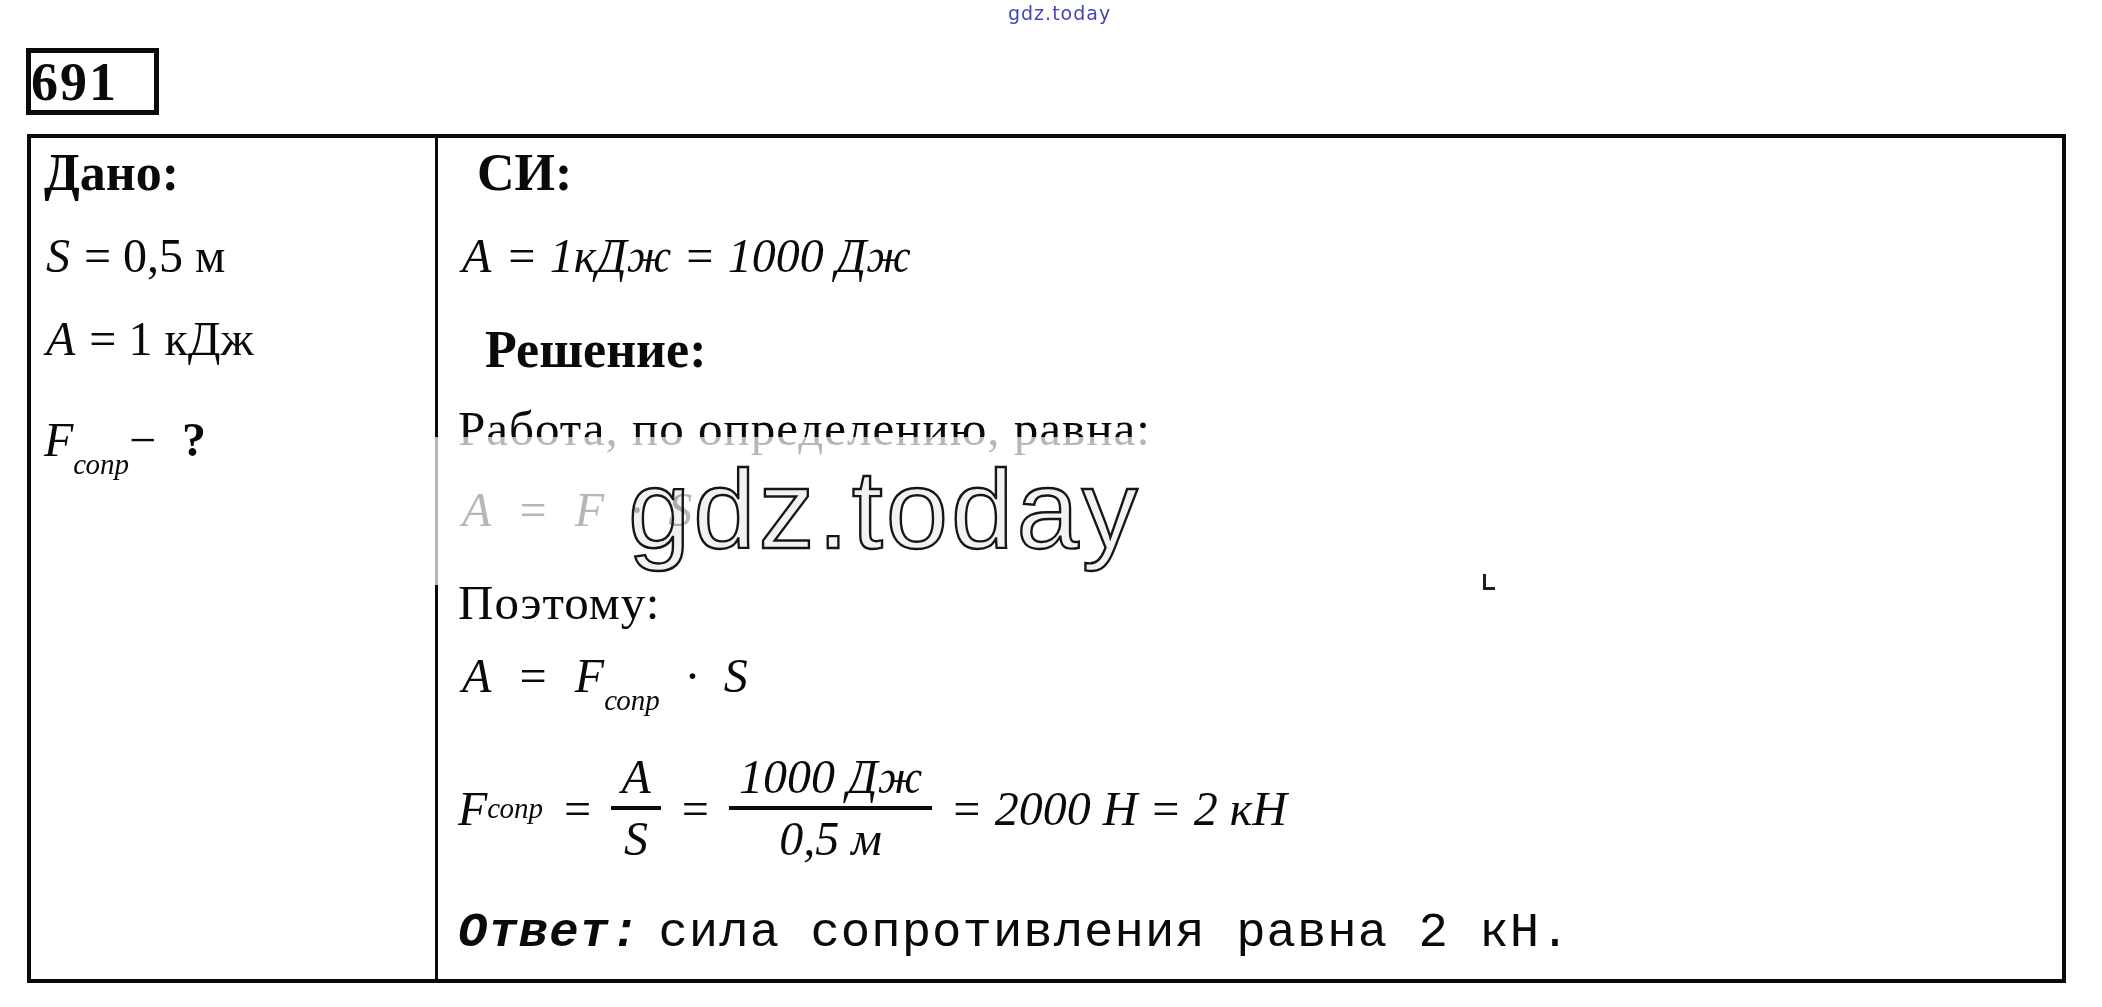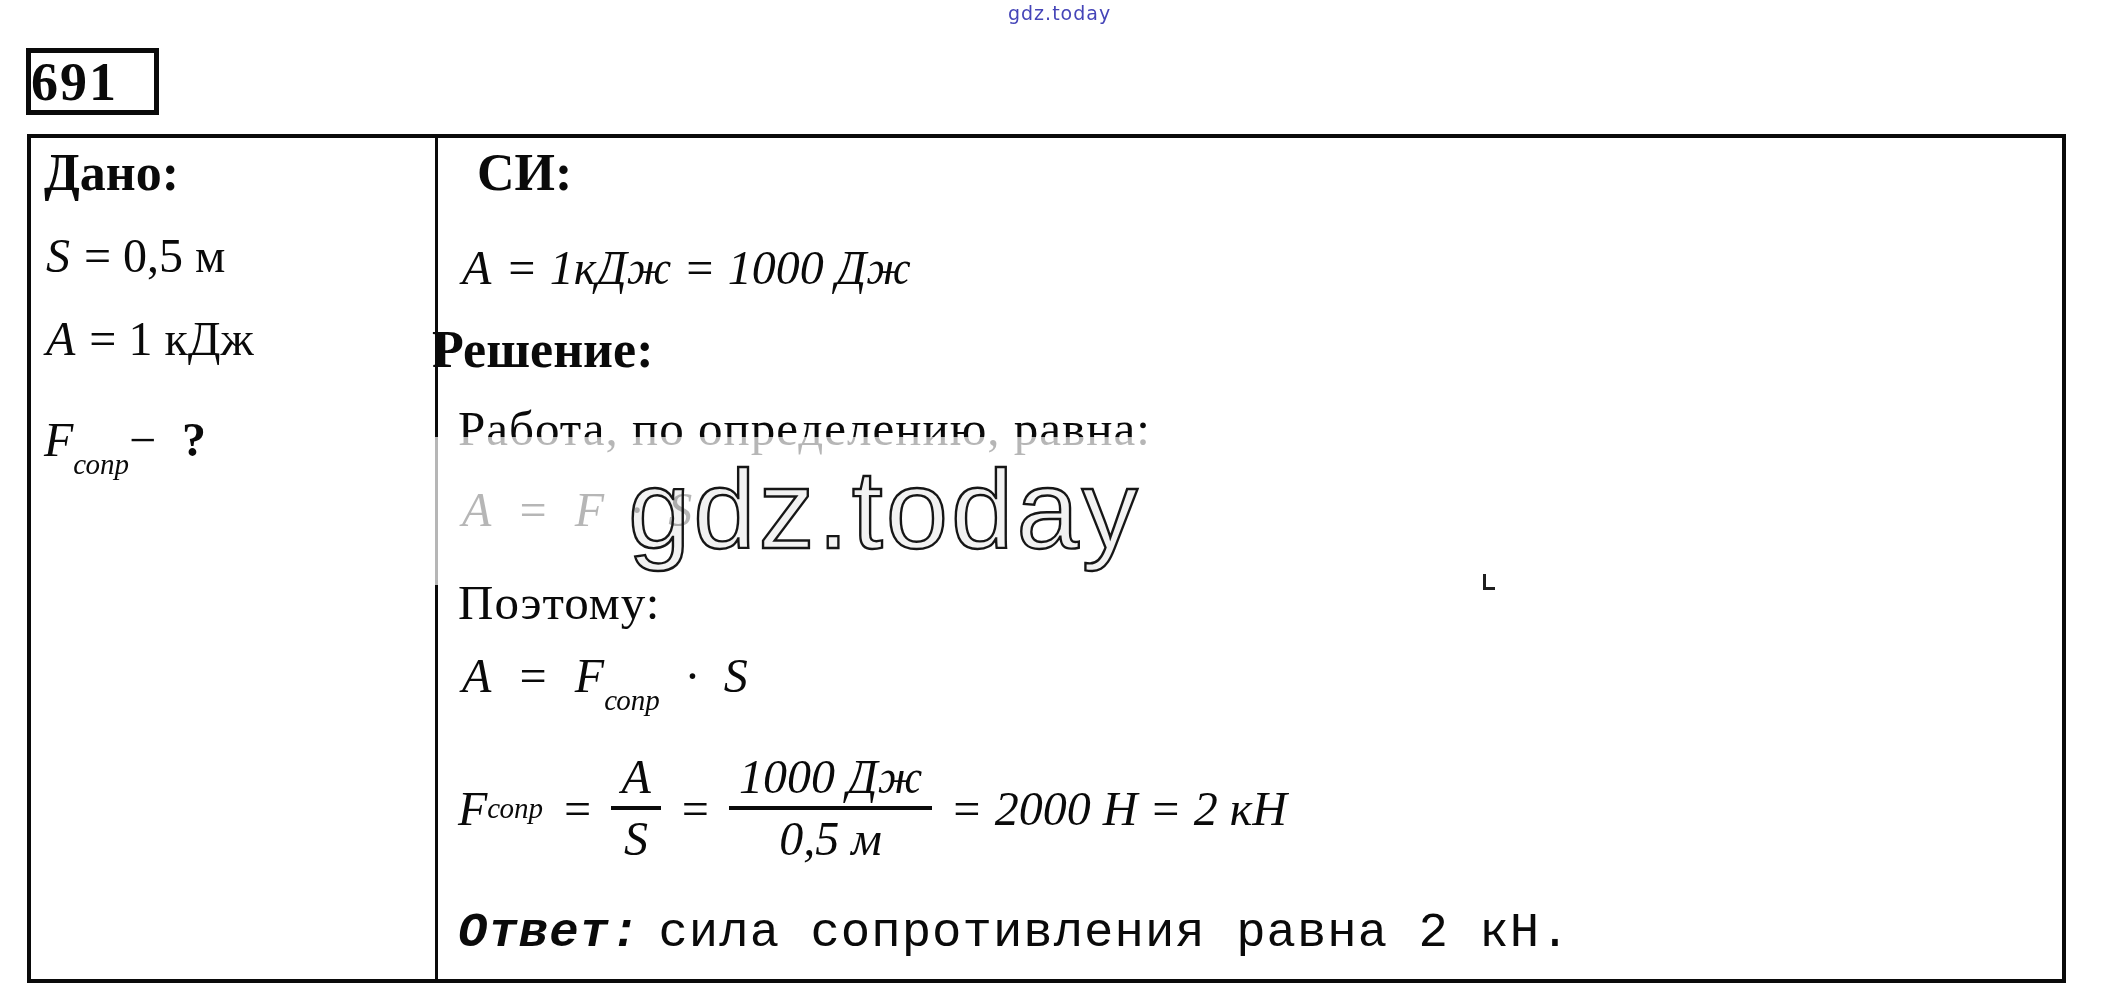--- a/index.html
+++ b/index.html
@@ -114,25 +114,25 @@
   <div class="line frm" style="left:46px; top:311px;">
     <span class="it sp-r">A</span><span class="up">= 1 кДж</span>
   </div>
 
   <div class="line frm" style="left:44px; top:412px;">
     <span class="it">F</span><span class="sub">сопр</span><span class="up">−</span><span class="qmark">?</span>
   </div>
 
   <div class="line hdr" style="left:458px; top:143px;margin-left:19px;">СИ:</div>
 
-  <div class="line frm" style="left:462px; top:228px;margin-top:12px;">
+  <div class="line frm" style="left:462px; top:228px;">
     <span class="it sp-r">A</span><span class="it">= 1кДж = 1000 Дж</span>
   </div>
 
-  <div class="line hdr" style="left:432px; top:320px;text-align:center;">Решение:</div>
+  <div class="line hdr" style="left:485px; top:320px;text-align:center;">Решение:</div>
 
   <div class="line txt" style="left:458px; top:400px;">Работа, по определению, равна:</div>
 
   <div class="line frm" style="left:462px; top:482px;font-style:italic;">
     <span>A</span>
     <span class="sp-l">=</span>
     <span class="sp-l">F</span>
     <span class="sp-l">·</span>
     <span class="sp-l keep">S</span>
   </div>

